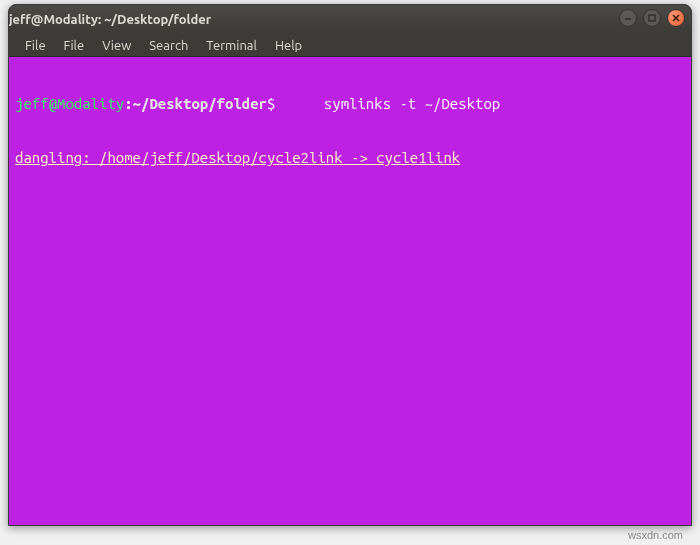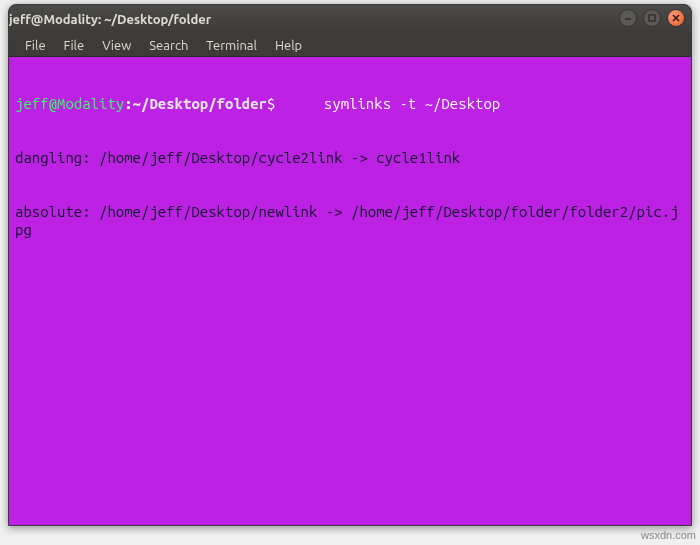--- a/index.html
+++ b/index.html
@@ -118,32 +118,32 @@
     }
     .term-line {
       white-space: pre-wrap;
       word-break: break-all;
     }
     .prompt-user { color: #33ff66; font-weight: normal; }
     .prompt-path { color: #e5e5e5; font-weight: bold; }
     .prompt-colon { color: #ffffff; font-weight: bold; }
     .prompt-dollar { color: #ffffff; }
     .cmd-text { color: #ffffff; margin-left: 20px; }
-    .out-text { color: #0f172a; }
+    .out-text { color: #fef9c3; text-decoration: underline; }
     .cursor-block {
       display: inline-block;
       width: 8px;
       height: 15px;
       border: 1px solid #ddd;
       vertical-align: text-bottom;
       margin-bottom: 1px;
     }
     .watermark {
       position: absolute;
-      right: 4px;
+      right: 17px;
       bottom: 4px;
       font-size: 11px;
       color: #888;
       font-family: sans-serif;
     }
   </style>
 </head>
 <body>
 
 <div class="window">
@@ -175,18 +175,17 @@
     <span class="menu-item">File</span>
     <span class="menu-item">View</span>
     <span class="menu-item">Search</span>
     <span class="menu-item">Terminal</span>
     <span class="menu-item">Help</span>
   </div>
 
   <div class="terminal">
     <div class="term-line"><span class="prompt-user">jeff@Modality</span><span class="prompt-colon">:</span><span class="prompt-path">~/Desktop/folder</span><span class="prompt-dollar">$</span><span class="cmd-text"> </span><span class="cmd-text">symlinks -t ~/Desktop</span></div>
     <div class="term-line out-text">dangling: /home/jeff/Desktop/cycle2link -&gt; cycle1link</div>
-    <div class="term-line out-text">absolute: /home/jeff/Desktop/newlink -&gt; /home/jeff/Desktop/folder/folder2/pic.jpg</div>
   </div>
 
 </div>
 
 <div class="watermark">wsxdn.com</div>
 
 </body></html>

